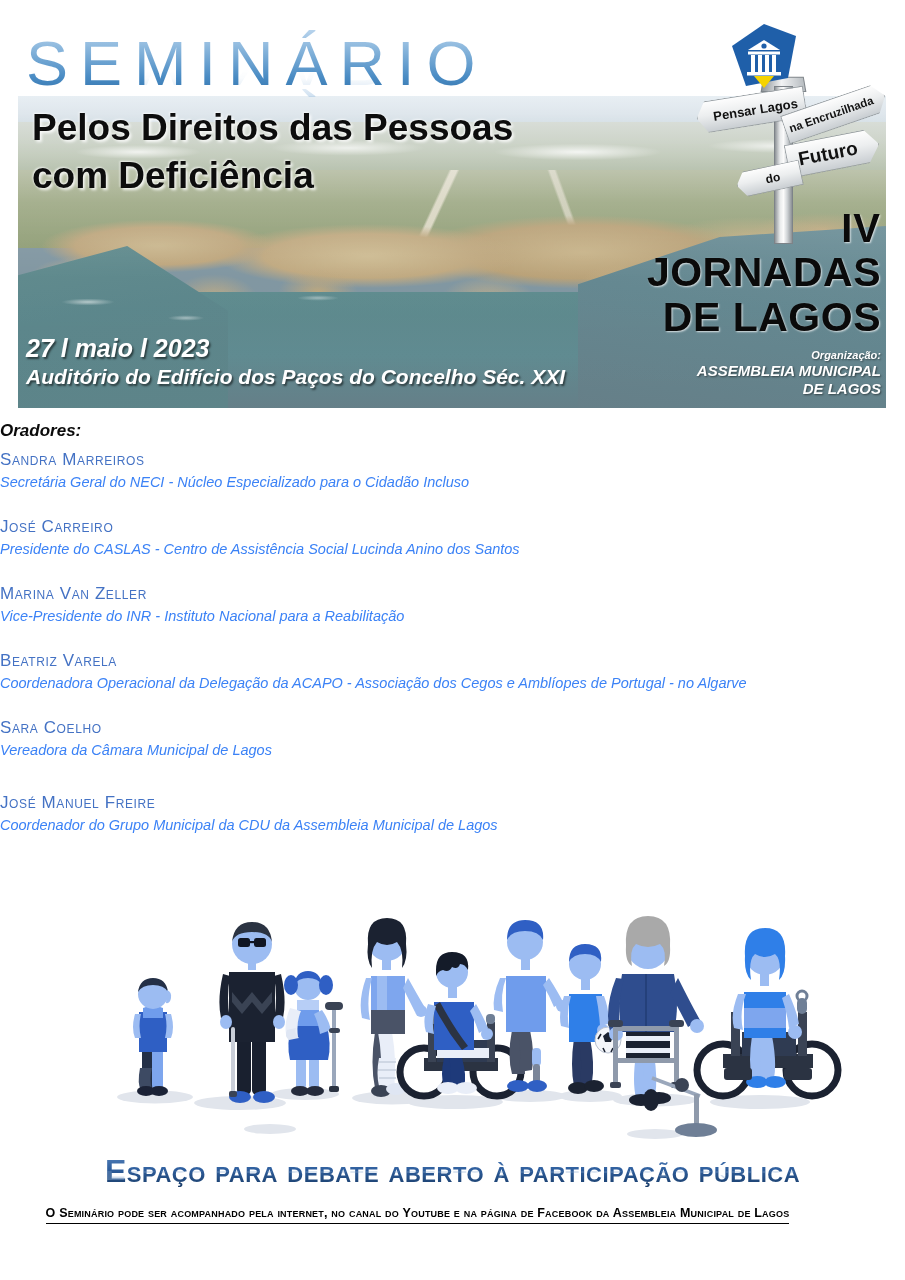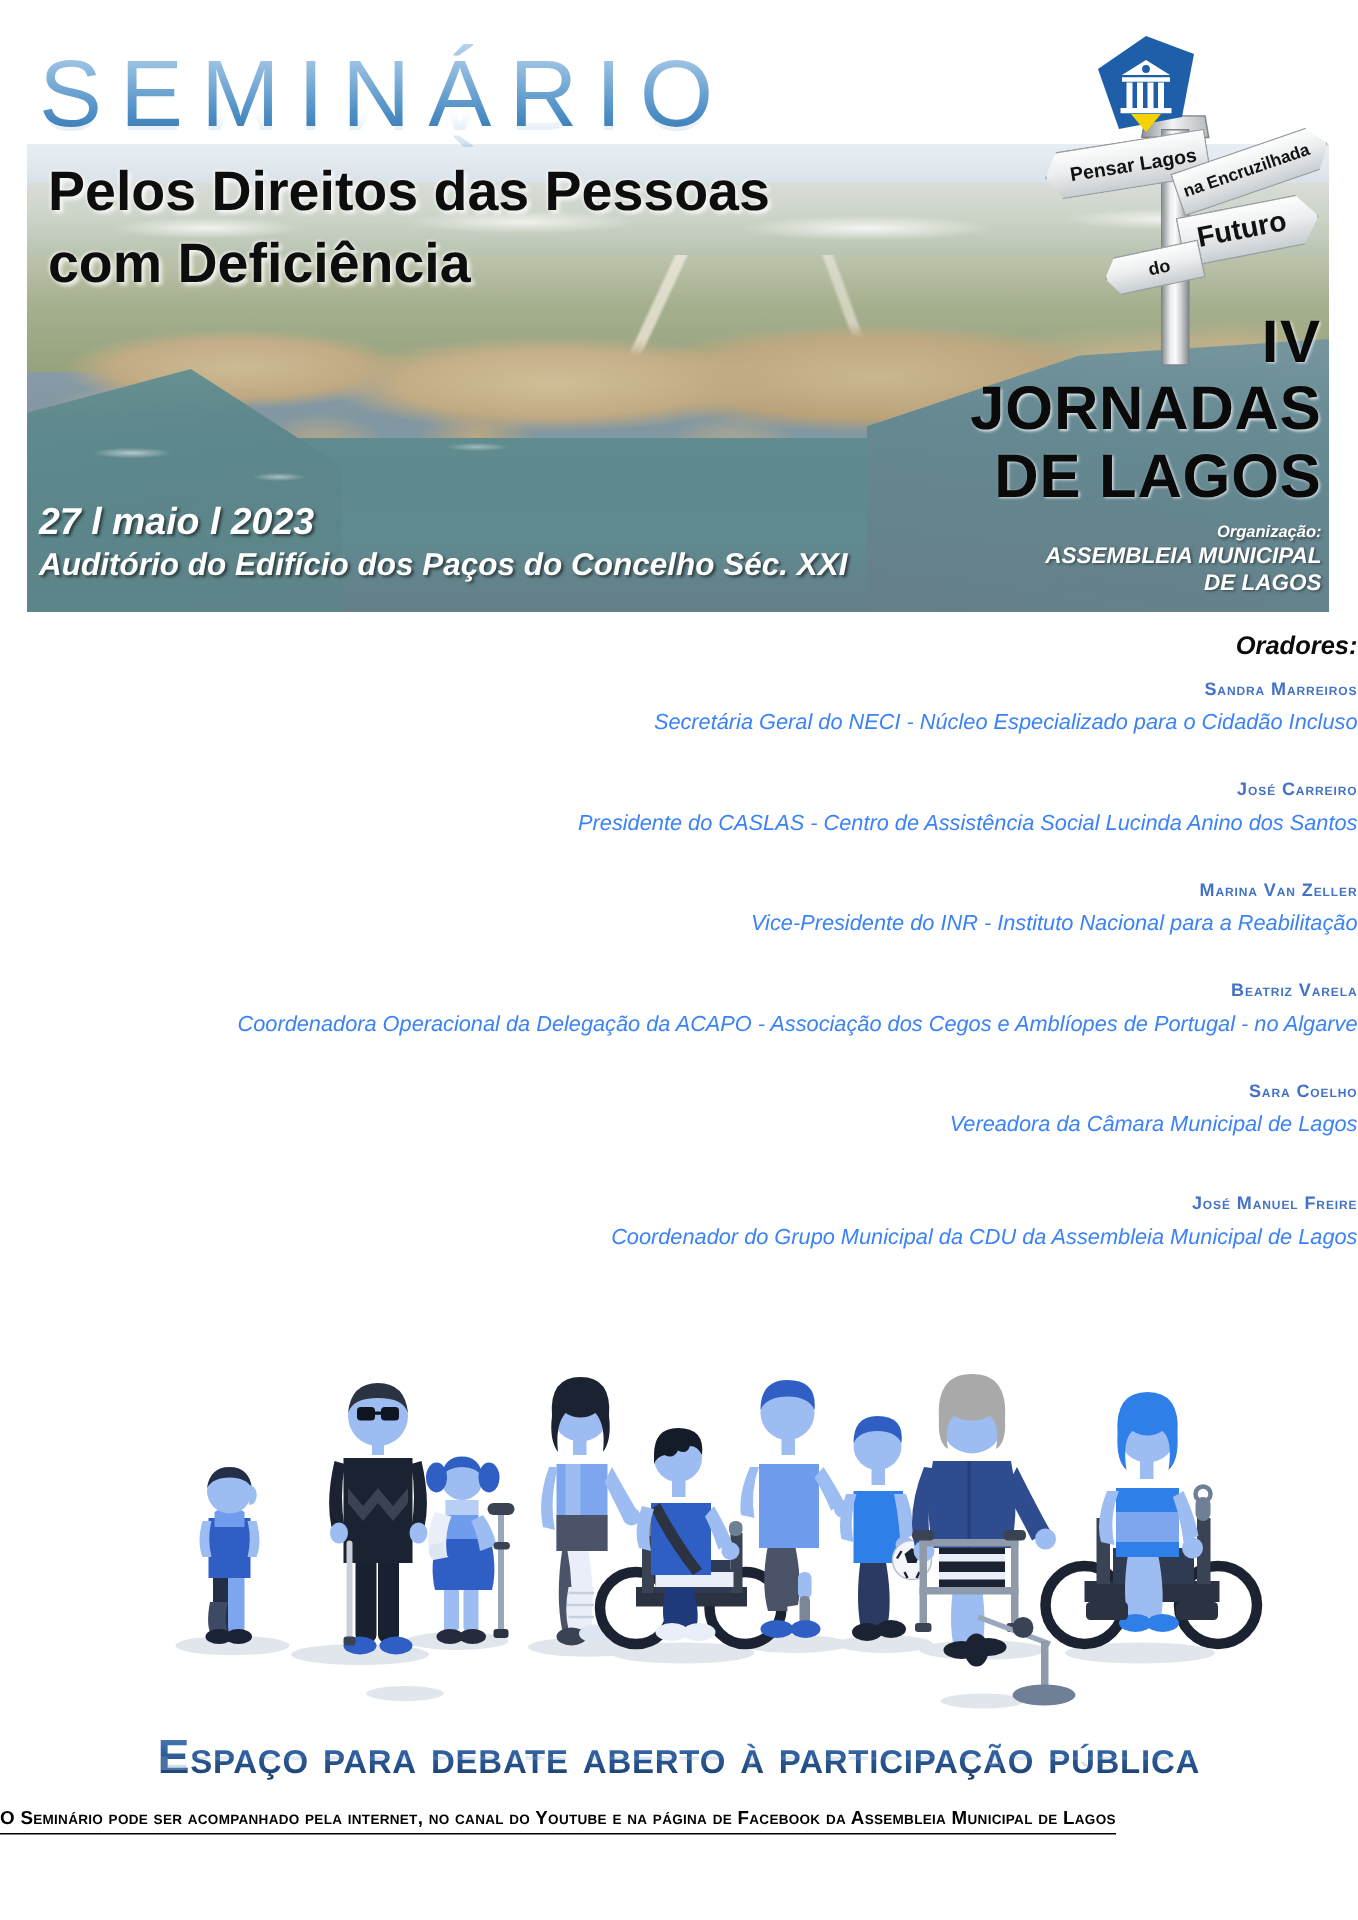--- a/index.html
+++ b/index.html
@@ -174,28 +174,28 @@
   #org{
     position:absolute; right:24px; top:348px; z-index:8; text-align:right;
     color:#ffffff; font-style:italic; font-weight:bold;
     text-shadow:1px 1px 2px rgba(0,0,0,.5);
   }
   #org .o0{ font-size:11px; line-height:14px; }
   #org .o1{ font-size:15px; line-height:18px; }
   #org .o2{ font-size:15px; line-height:18px; }
 
   
-  #speakers{ position:absolute; left:0; top:420px; width:905px; text-align:right; }
+  #speakers{ position:absolute; left:0; top:420px; width:905px; text-align:left; }
   .section-label{
     font-size:17px; font-weight:bold; font-style:italic; color:#0b0b0b;
     line-height:22px; margin-bottom:5px;
   }
   .person{ margin-bottom:0; }
   .person-name{
-    color:#4472C4; font-weight:bold; font-size:12px; line-height:25px;
+    color:#4472C4; font-weight:normal; font-size:17px; line-height:25px;
     font-variant:small-caps; letter-spacing:.6px;
   }
   .person-role{
     color:#3b82f6; font-style:italic; font-size:14.5px; line-height:21px;
   }
   .gap{ height:21px; }
   #moderator-wrap{ margin-top:29px; }
 
   
   #illustration{ position:absolute; left:0; top:872px; width:905px; height:290px; }
@@ -216,21 +216,21 @@
     font-size:32px; font-weight:bold; font-variant:small-caps; letter-spacing:.5px;
     line-height:38px; height:17px; overflow:hidden;
     transform:scaleY(-1); transform-origin:top center;
   }
   #espaco-reflection span{
     display:inline-block;
     background:linear-gradient(180deg,#89a9cf 0%,rgba(140,170,205,.18) 65%,rgba(255,255,255,0) 100%);
     -webkit-background-clip:text; background-clip:text;
     -webkit-text-fill-color:transparent; color:transparent; opacity:.6;
   }
-  #footnote-wrap{ position:absolute; left:0; top:1203px; width:835px; }
+  #footnote-wrap{ position:absolute; left:0; top:1203px; width:835px; text-align:center; }
   #footnote{
     display:inline-block; font-size:12.5px; font-weight:bold; font-variant:small-caps;
     letter-spacing:.2px; color:#000; border-bottom:1.5px solid #000; padding-bottom:2px;
     line-height:16px;
   }
 </style>
 </head>
 <body>
 
 <div id="header-block">

